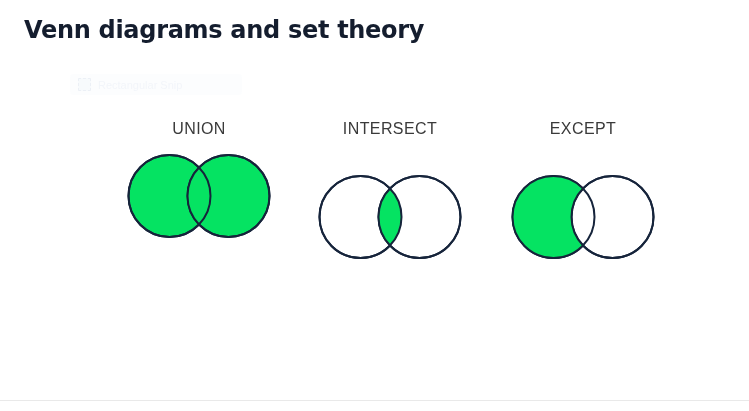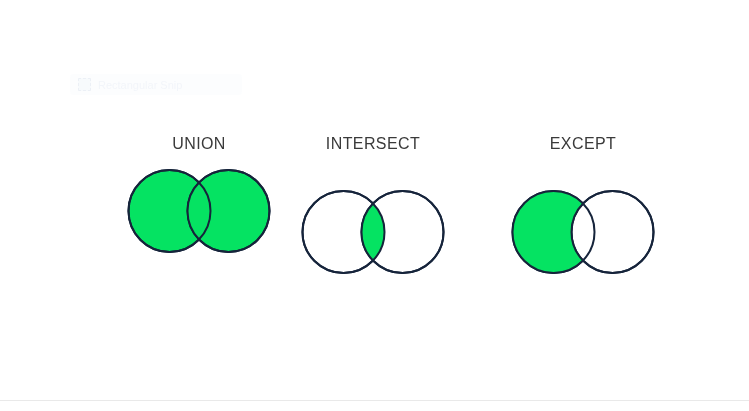--- a/index.html
+++ b/index.html
@@ -79,31 +79,30 @@
 
   .venn-group {
     position: absolute;
     top: 0;
     width: 190px;
     display: flex;
     flex-direction: column;
     align-items: center;
   }
   .venn-group.g1 { left: 104px; }
-  .venn-group.g2 { left: 278px; }
+  .venn-group.g2 { left: 295px; }
   .venn-group.g3 { left: 488px; }
 
   .venn-labels {
     text-align: center;
     color: #3a3a3a;
     font-size: 16px;
     font-family: "Liberation Sans", sans-serif;
     line-height: 21px;
     letter-spacing: 0.4px;
-    margin-top: 15px;
   }
   .venn-labels .lbl-line {
     display: block;
     white-space: nowrap;
   }
 
   .venn-svg-wrap {
     margin-top: 10px;
     width: 150px;
     height: 94px;
@@ -126,20 +125,21 @@
     width: 749px;
     height: 1px;
     background: #e9e9e9;
   }
 </style>
 </head>
 <body>
 
 <div class="page">
 
+  <div class="page-title">Venn diagrams and set theory</div>
 
   <div class="ghost-toolbar">
     <span class="ghost-icon"></span>
     <span class="ghost-label">Rectangular Snip</span>
   </div>
 
   <div class="venn-area">
 
     <div class="venn-group g1">
       <div class="venn-labels">

